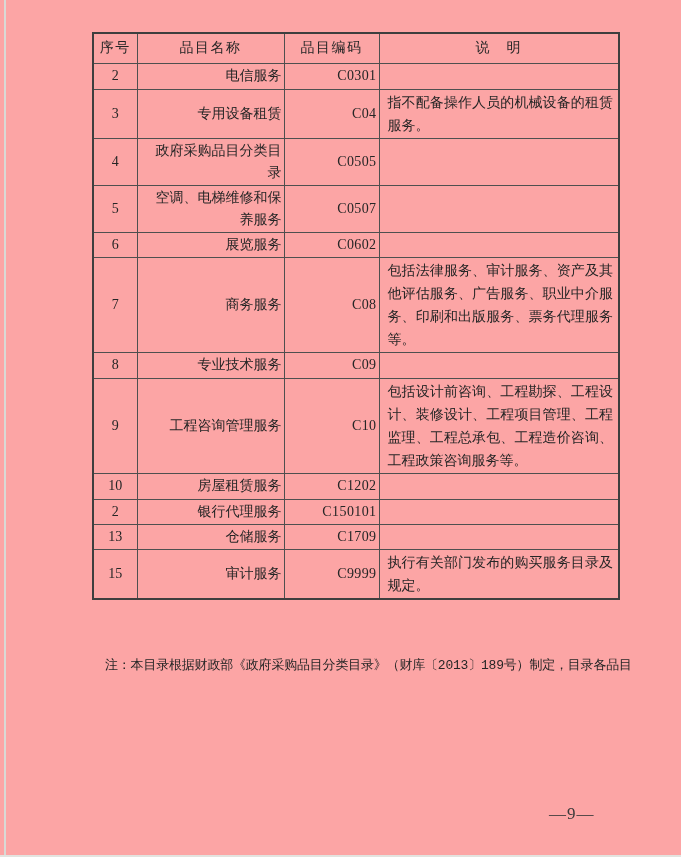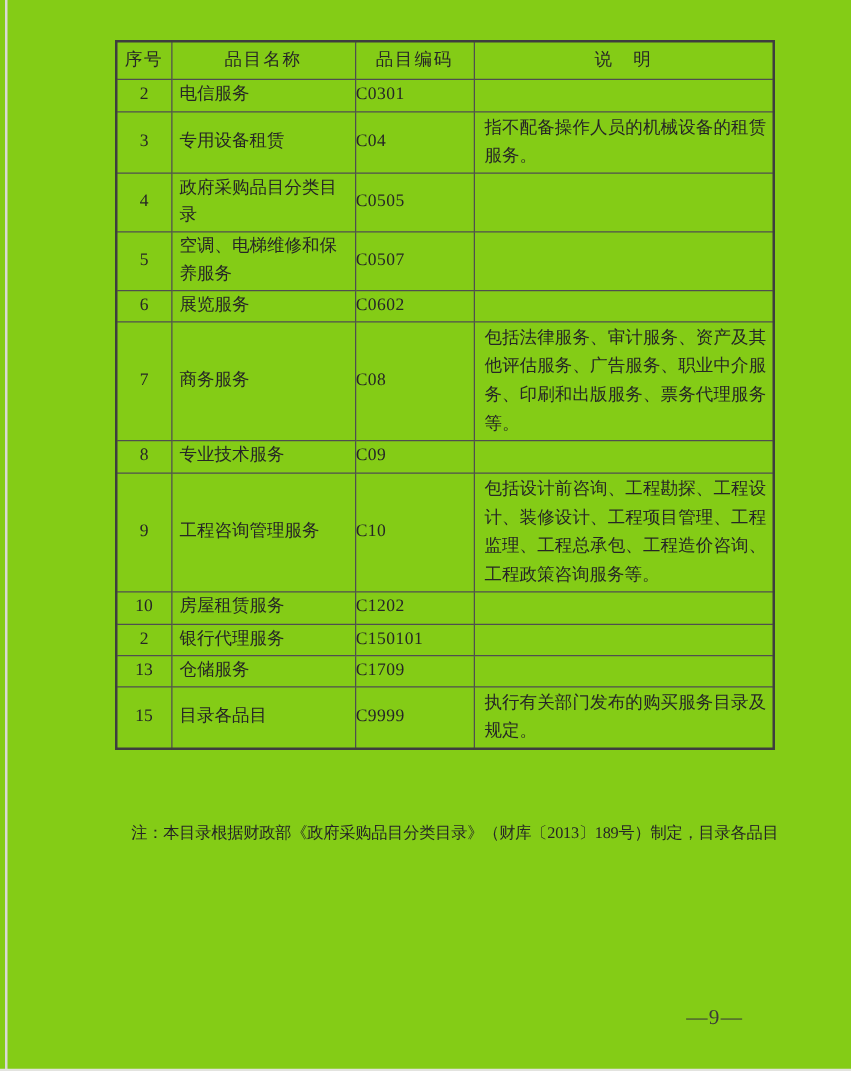--- a/index.html
+++ b/index.html
@@ -4,21 +4,21 @@
 <style>
   html, body { margin:0; padding:0; }
   body {
     width:681px; height:857px;
     background:#f4f4f2;
     font-family:"Liberation Serif","DejaVu Serif",serif;
     position:relative; overflow:hidden;
   }
   .page {
     position:absolute; inset:0;
-    background:#84cc16;
+    background:#fca5a5;
     color:#2c2c2c;
   }
   .scan-edge-left {
     position:absolute; left:4px; top:0; width:2px; height:857px;
     background:#d9d9d5;
   }
   .scan-edge-bottom {
     position:absolute; left:0; bottom:0; width:681px; height:2px;
     background:#e3e3df;
   }
@@ -27,34 +27,35 @@
     width:526px;
     border-collapse:collapse; table-layout:fixed;
     border:2px solid #3e3e3e;
   }
   .catalog th, .catalog td {
     border:1px solid #4f4f4f;
     font-size:14px; font-weight:normal;
     color:#262626;
     overflow:hidden;
     vertical-align:middle;
+    text-align:right;
   }
   .catalog thead tr { height:30px; }
   .catalog th { text-align:center; letter-spacing:1.5px; }
   td.c-no   { text-align:center; }
   td.c-name { padding:1px 2px 1px 6px;  line-height:22px; }
   td.c-code { padding:1px 2px 1px 0;  letter-spacing:0.4px; }
   td.c-desc { padding:1px 5px 1px 8px;  line-height:23px; text-align:justify; text-justify:inter-ideograph;margin-left:24px; }
   .note {
     position:absolute; left:72px; top:652px; width:560px;
     font-size:13px; line-height:28px; letter-spacing:-0.2px;
     color:#262626;
   }
   .note .line { white-space:nowrap; }
-  .note .line.first { padding-left:33px; }
+  .note .line.first { padding-left:33px;font-family:Liberation Mono, monospace; }
   .pageno {
     position:absolute; left:549px; top:804px;
     font-size:17px; letter-spacing:1px; color:#3a3a3a;
   }
 </style>
 </head>
 <body>
 
 <div class="page">
   <div class="scan-edge-left"></div>
@@ -137,21 +138,21 @@
           <td class="c-desc"></td>
         </tr>
         <tr style="height: 25px;">
           <td class="c-no">13</td>
           <td class="c-name">仓储服务</td>
           <td class="c-code">C1709</td>
           <td class="c-desc"></td>
         </tr>
         <tr style="height: 35px;">
           <td class="c-no">15</td>
-          <td class="c-name">目录各品目</td>
+          <td class="c-name">审计服务</td>
           <td class="c-code">C9999</td>
           <td class="c-desc">执行有关部门发布的购买服务目录及规定。</td>
         </tr>
       </tbody>
   </table>
 
   <div class="note">
     <div class="line first">注：本目录根据财政部《政府采购品目分类目录》（财库〔2013〕189号）制定，目录各品目</div>
   </div>
 

